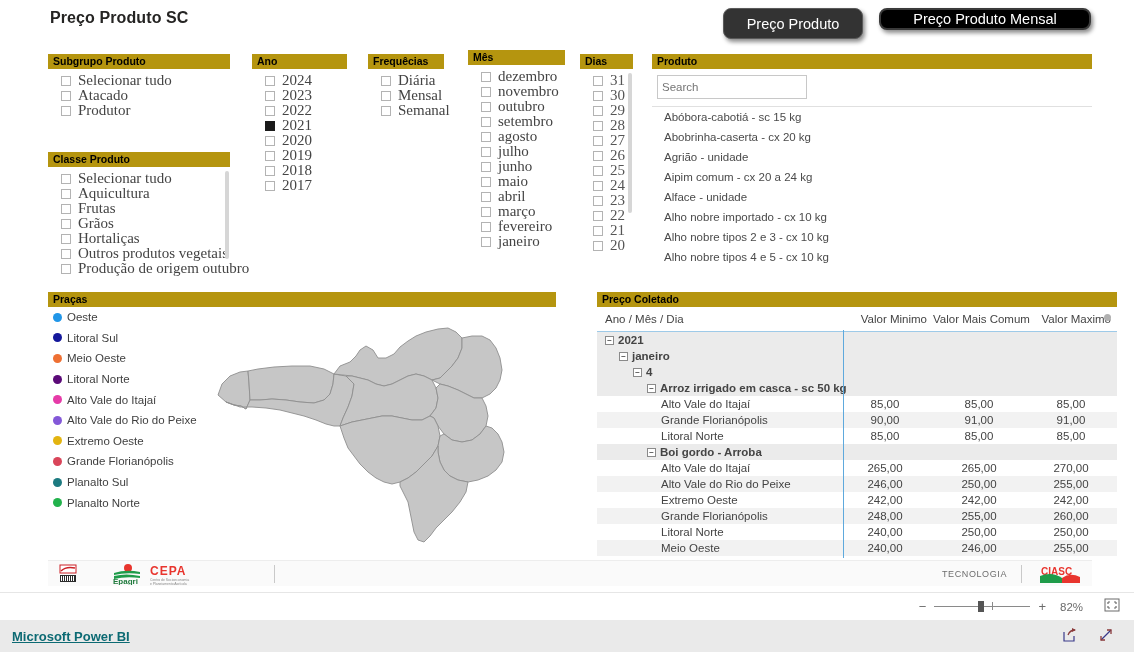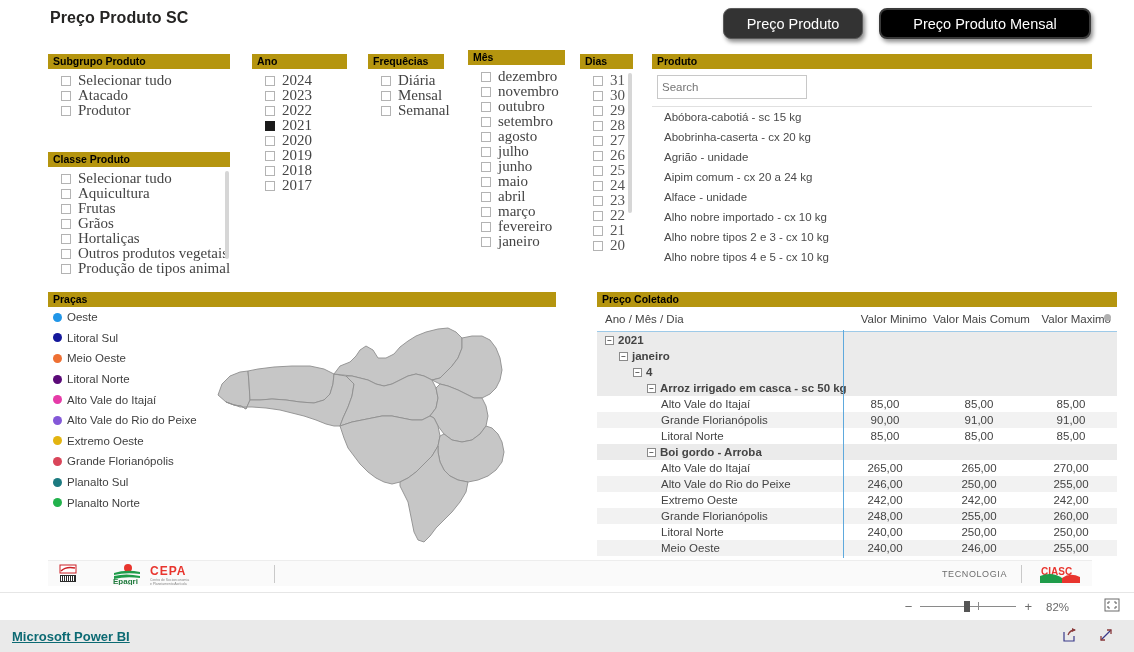--- a/index.html
+++ b/index.html
@@ -39,21 +39,21 @@
     display: flex; align-items: center; justify-content: center;
     box-shadow: 2px 3px 4px rgba(0,0,0,.45);
     cursor: pointer;
     border: 1px solid #5a5a5a;
   }
   #btn-preco-produto {
     left: 683px; top: 8px; width: 140px; height: 31px;
     background: #333333;
   }
   #btn-preco-produto-mensal {
-    left: 839px; top: 8px; width: 212px; height: 31px;
+    left: 839px; top: 8px; width: 212px; height: 22px;
     background: #000000; border: 2px solid #3a3a3a;
   }
 
   
   .slicer { position: absolute; }
   .slicer-head {
     background: #B5950F; color: #000000;
     font-size: 10.5px; font-weight: bold;
     padding: 2px 0 2px 5px;
     height: 15px; line-height: 11px;
@@ -173,21 +173,21 @@
   #zoom-minus, #zoom-plus { font-size: 13px; color: #6b6b6b; cursor: pointer; padding: 0 4px; }
   #zoom-track {
     width: 96px; height: 1px; background: #8a8a8a;
     position: relative; margin: 0 4px;
   }
   #zoom-thumb {
     position: absolute; left: 44px; top: -5px;
     width: 6px; height: 11px; background: #555555; cursor: pointer;
   }
   #zoom-tick { position: absolute; left: 58px; top: -4px; width: 1px; height: 8px; background: #8a8a8a; }
-  #zoom-value { font-size: 11.5px; color: #6b6b6b; margin: 0 28px 0 10px; min-width: 30px; }
+  #zoom-value { font-size: 11.5px; color: #6b6b6b; margin: 0 14px 0 10px; min-width: 30px; }
   #fit-icon { margin-right: 14px; cursor: pointer; }
 
   
   #pbibar {
     position: absolute; left: 0; top: 620px;
     width: 1134px; height: 32px;
     background: #eaeaea;
     display: flex; align-items: center;
   }
   #pbi-link {
@@ -249,21 +249,21 @@
           <div class="opt">
             <span class="cb"></span>
             <span class="opt-lbl">Hortaliças</span>
           </div>
           <div class="opt">
             <span class="cb"></span>
             <span class="opt-lbl">Outros produtos vegetais</span>
           </div>
           <div class="opt">
             <span class="cb"></span>
-            <span class="opt-lbl">Produção de tipos animal</span>
+            <span class="opt-lbl">Produção de origem outubro</span>
           </div>
         </div>
     </div>
 
     <div class="slicer" id="sl-ano">
       <div class="slicer-head">Ano</div>
       <div class="slicer-body">
           <div class="opt">
             <span class="cb"></span>
             <span class="opt-lbl">2024</span>

